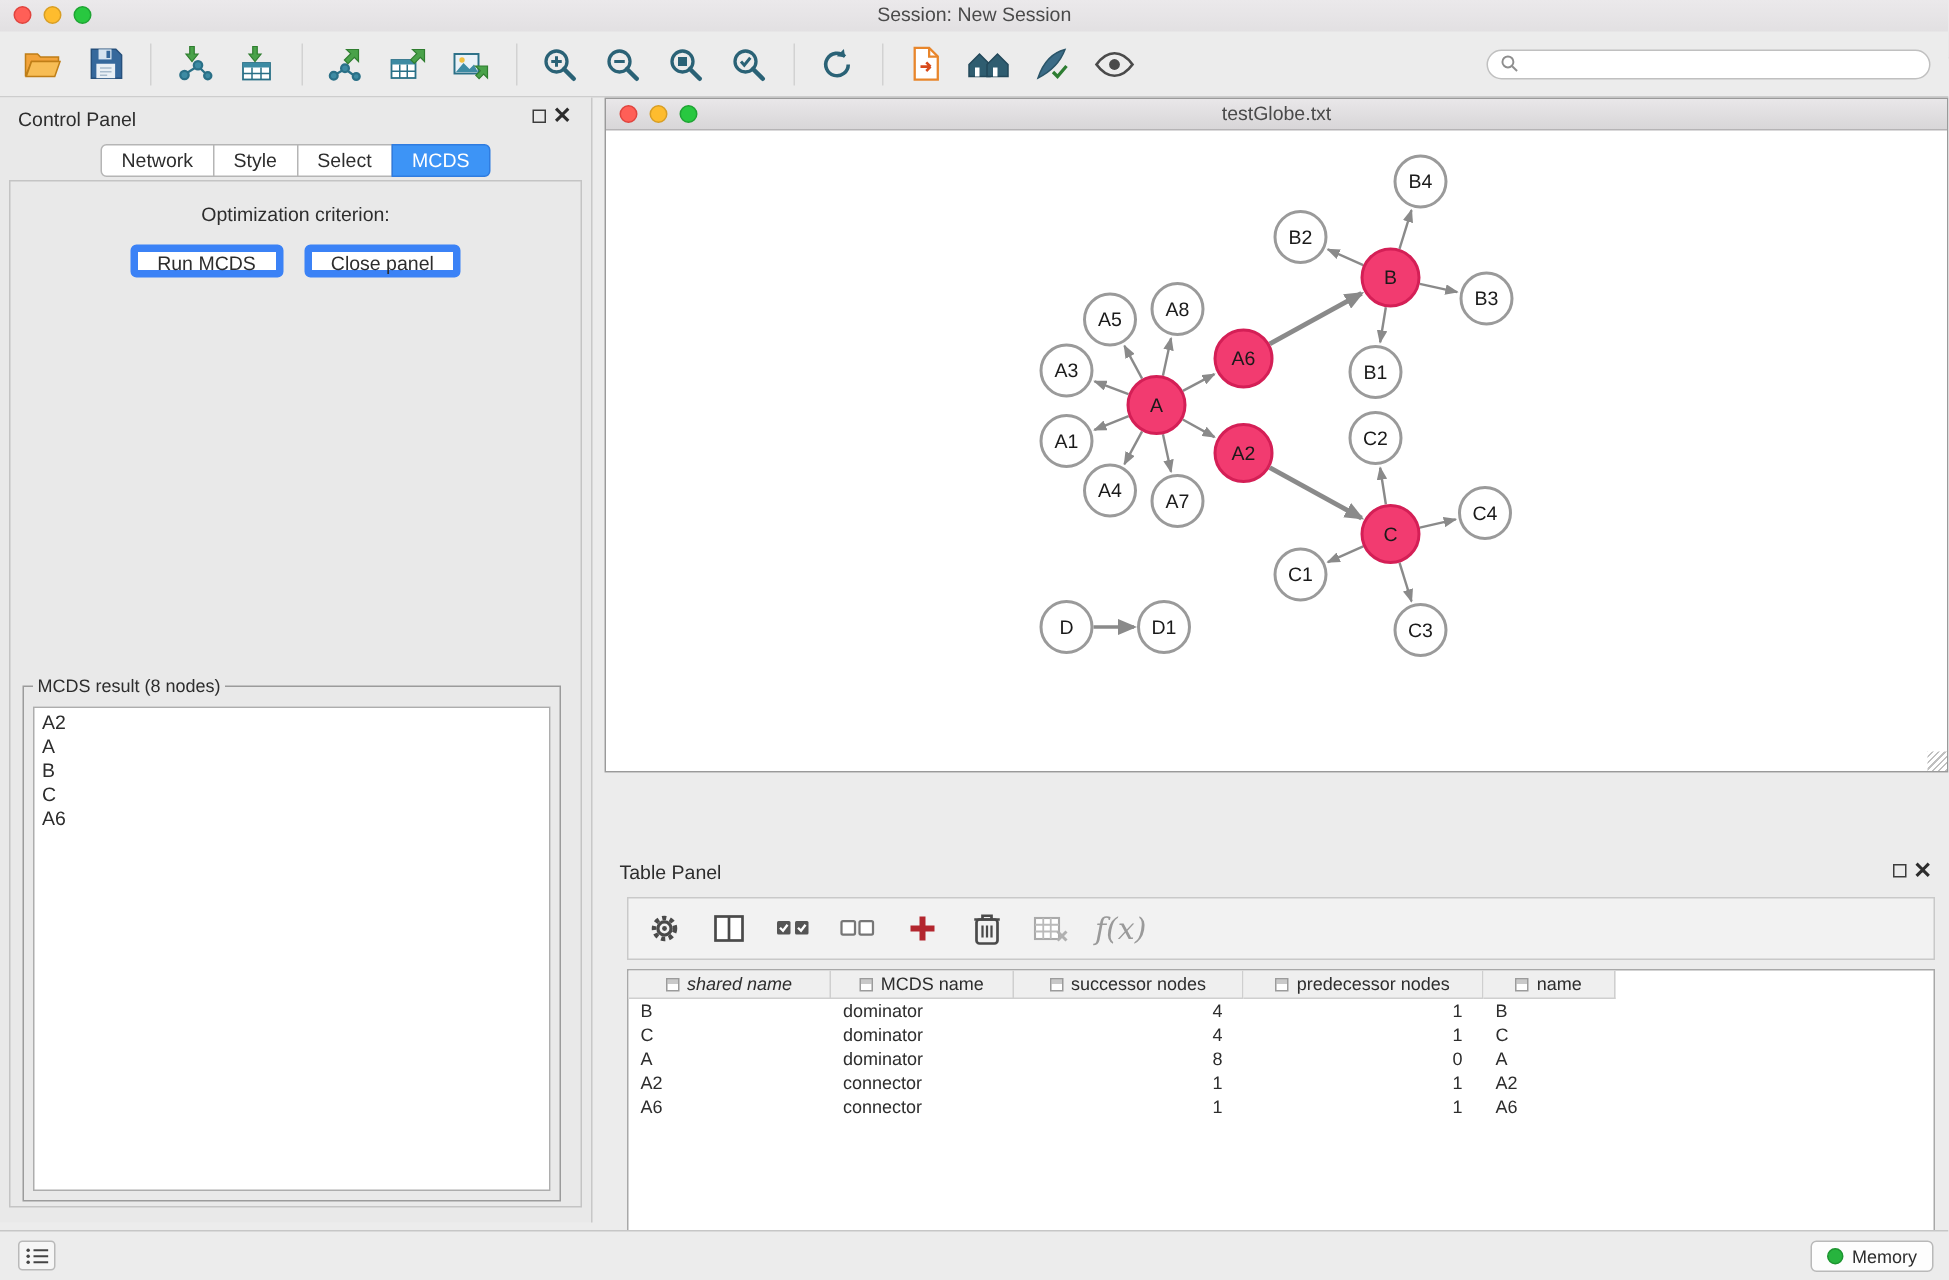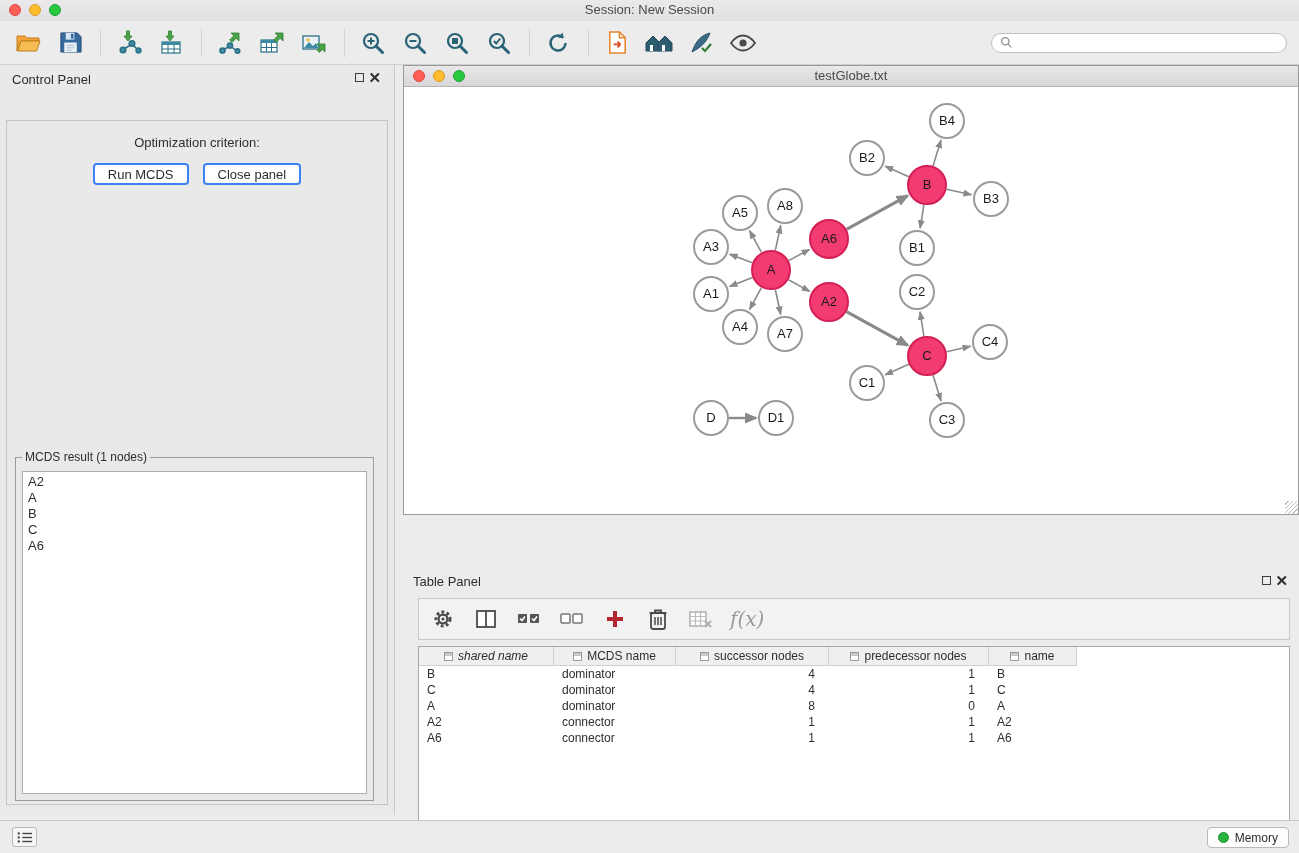--- a/index.html
+++ b/index.html
@@ -37,21 +37,21 @@
   .seg-tab:last-child{border-radius:0 4px 4px 0;}
   .seg-tab.selected{background:#3d94f6;border-color:#2f7ce0;color:#fff;}
   .cp-content{position:absolute;left:6px;right:6px;top:55px;bottom:10px;border:1px solid #c4c4c4;}
   .opt-label{text-align:center;margin-top:14px;font-size:13px;}
   .dropdown{position:relative;margin:9px auto 0;width:312px;height:23px;background:#fff;border:1px solid #ababab;border-radius:4px;font-size:13px;}
   .dd-value{position:absolute;left:9px;top:3px;white-space:nowrap;}
   .dd-stepper{position:absolute;right:1px;top:1px;bottom:1px;width:19px;border-radius:3px;background:linear-gradient(#74b3f6,#2a7de1);display:flex;flex-direction:column;align-items:center;justify-content:center;gap:2px;}
   .dd-up{width:0;height:0;border-left:3.5px solid transparent;border-right:3.5px solid transparent;border-bottom:4.5px solid #fff;}
   .dd-down{width:0;height:0;border-left:3.5px solid transparent;border-right:3.5px solid transparent;border-top:4.5px solid #fff;}
   .btn-row{display:flex;justify-content:center;gap:14px;margin-top:13px;}
-  .mac-btn{height:22px;padding:0 13px;background:#fff;border:2px solid #3b82f6;border-radius:4px;font-size:13px;font-family:"Liberation Sans",sans-serif;color:#2d2d2d;}
+  .mac-btn{height:22px;padding:0 13px;background:#fff;border:5px solid #3b82f6;border-radius:4px;font-size:13px;font-family:"Liberation Sans",sans-serif;color:#2d2d2d;}
   .result-box{position:absolute;left:8px;right:13px;top:336px;height:344px;border:1px solid #9b9b9b;}
   .result-legend{position:absolute;left:6px;top:-8px;background:#e9e9e9;padding:0 3px;font-size:12px;}
   .result-list{position:absolute;left:6px;right:6px;top:13px;bottom:6px;background:#fff;border:1px solid #adadad;font-size:13px;line-height:16px;padding:2px 5px;overflow:hidden;}
 
   
   .net-window{position:absolute;left:403px;top:65px;width:896px;height:450px;border:1px solid #9a9a9a;background:#fff;}
   .nw-titlebar{position:absolute;left:0;top:0;width:100%;height:21px;background:linear-gradient(#e9e7e9,#d8d6d8);border-bottom:1px solid #b5b3b5;}
   .nw-canvas{position:absolute;left:0;top:22px;right:0;bottom:0;background:#fff;overflow:hidden;}
   .nw-canvas svg text{font-family:"Liberation Sans",sans-serif;font-size:13px;}
   .resize-grip{position:absolute;right:0;bottom:0;width:13px;height:13px;background:repeating-linear-gradient(135deg,transparent 0 2px,#c0c0c0 2px 3px);}
@@ -232,28 +232,34 @@
     <input placeholder="" style="">
   </div>
 </div>
 
 <div class="control-panel">
   <div class="panel-header">
     <span class="panel-title">Control Panel</span>
     <span class="float-ic cp-float"></span>
     <span class="close-ic cp-close">✕</span>
   </div>
+  <div class="seg-tabs cp-tabs">
+      <div class="seg-tab">Network</div>
+      <div class="seg-tab">Style</div>
+      <div class="seg-tab">Select</div>
+      <div class="seg-tab selected">MCDS</div>
+    </div>
   <div class="cp-content">
     <div class="opt-label">Optimization criterion:</div>
     <div class="btn-row">
       <button class="mac-btn">Run MCDS</button>
       <button class="mac-btn">Close panel</button>
     </div>
     <div class="result-box">
-      <span class="result-legend">MCDS result (1 nodes)</span>
+      <span class="result-legend">MCDS result (8 nodes)</span>
       <div class="result-list">
           <div>A2</div>
           <div>A</div>
           <div>B</div>
           <div>C</div>
           <div>A6</div>
         </div>
     </div>
   </div>
 </div>

